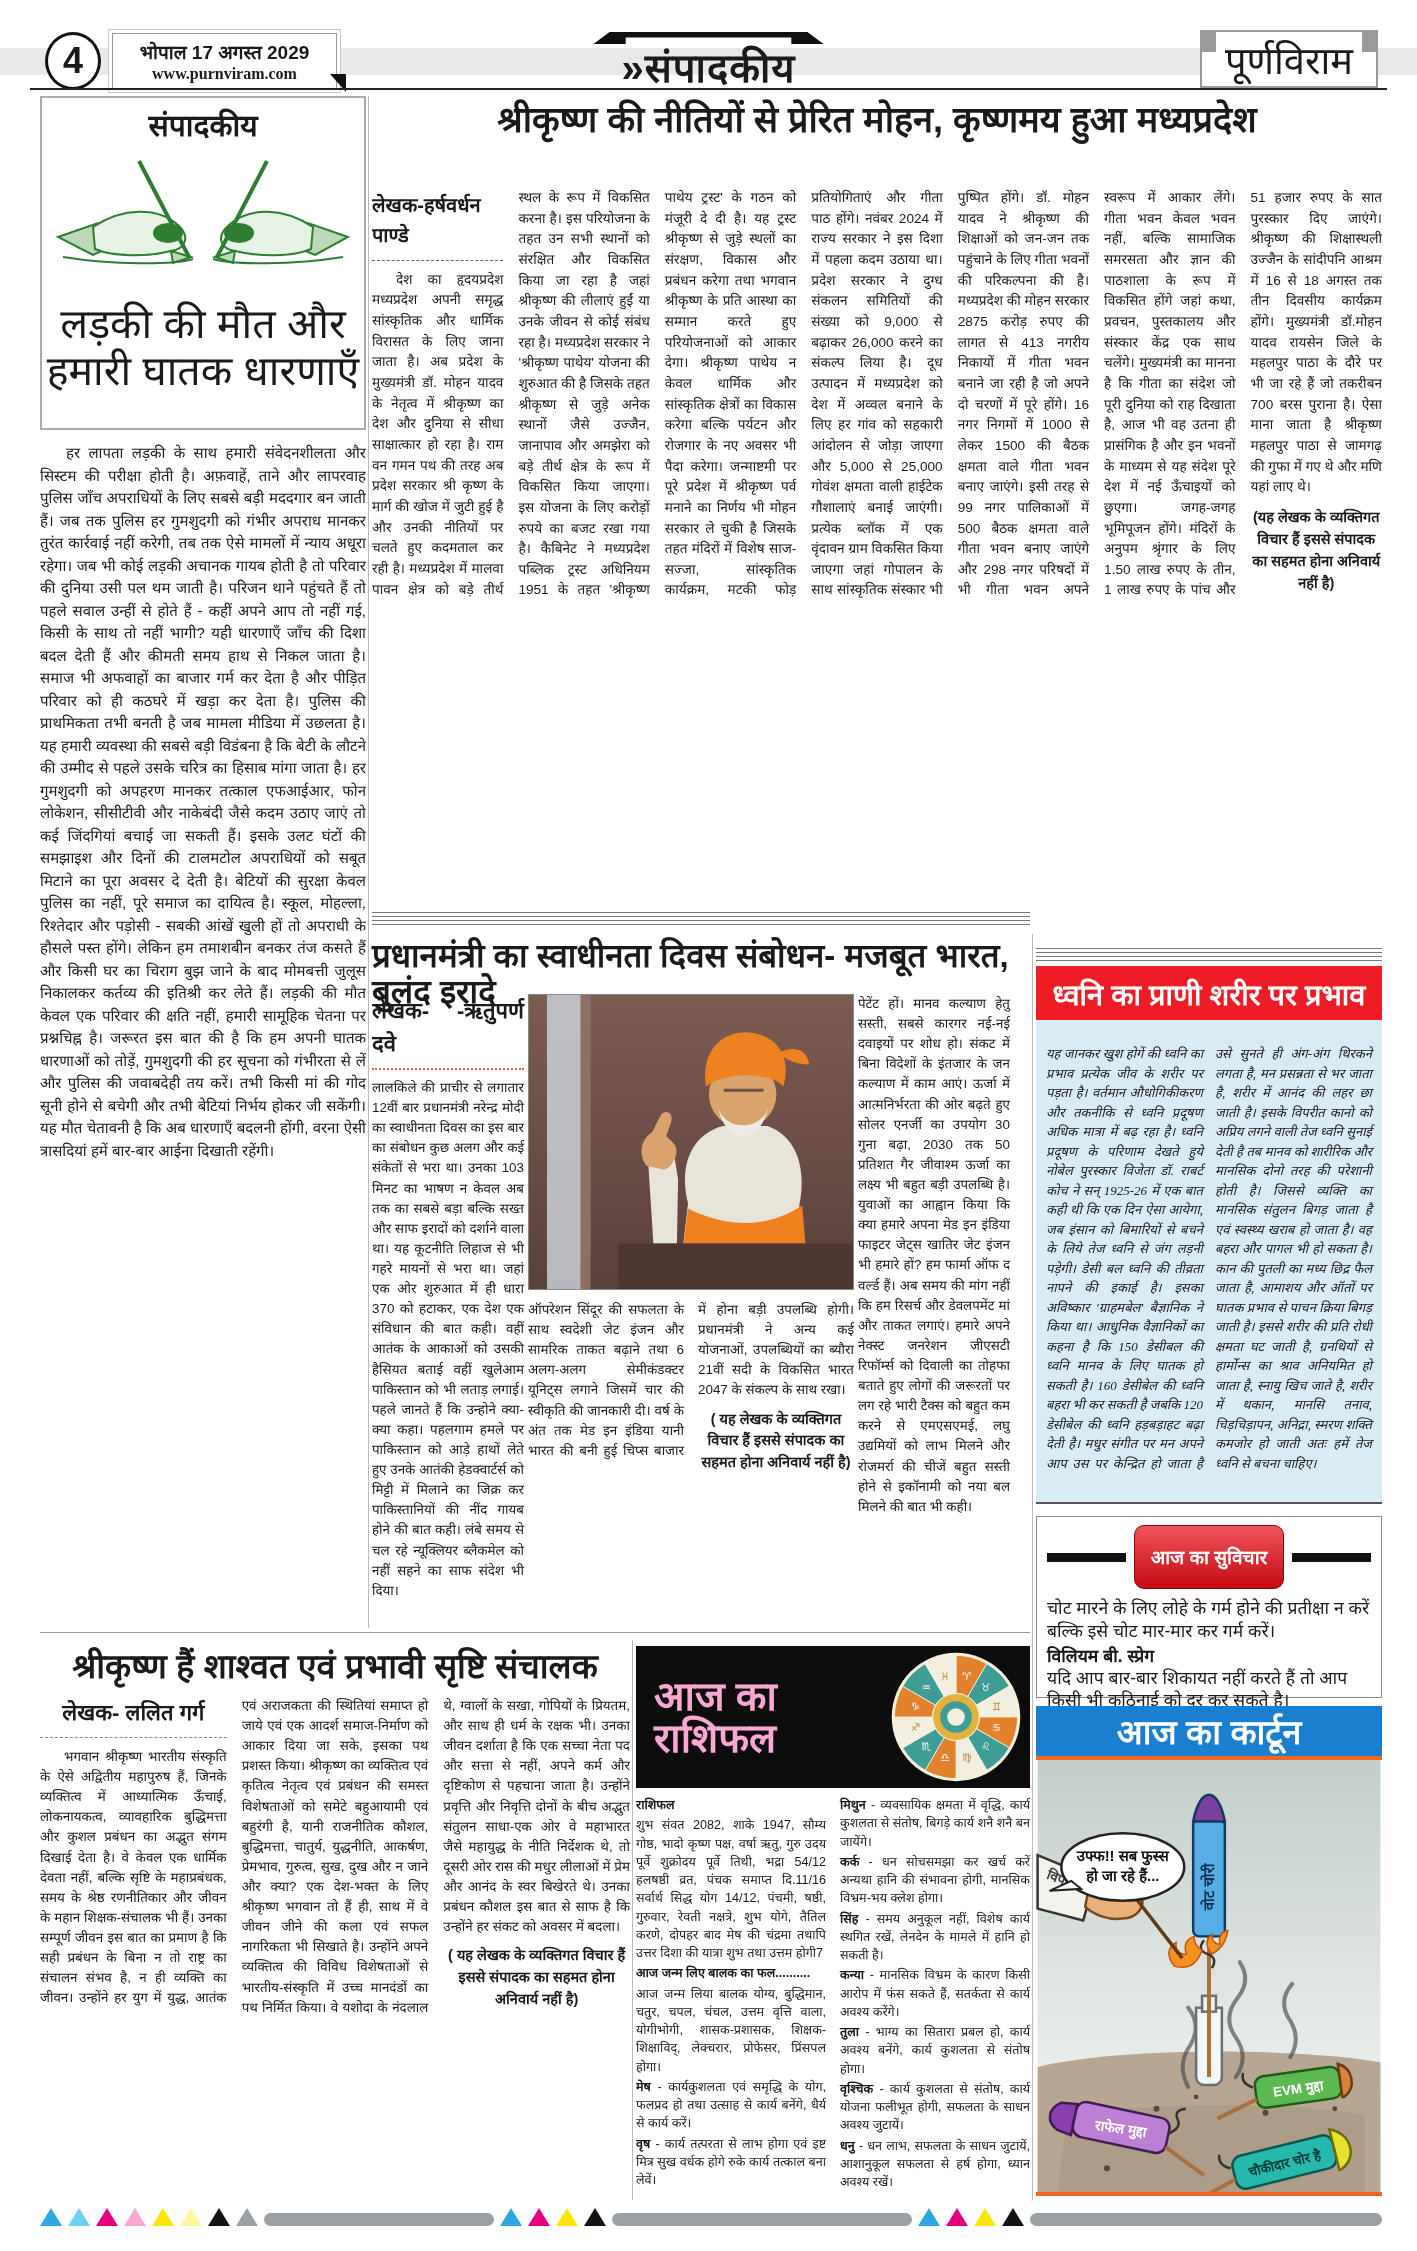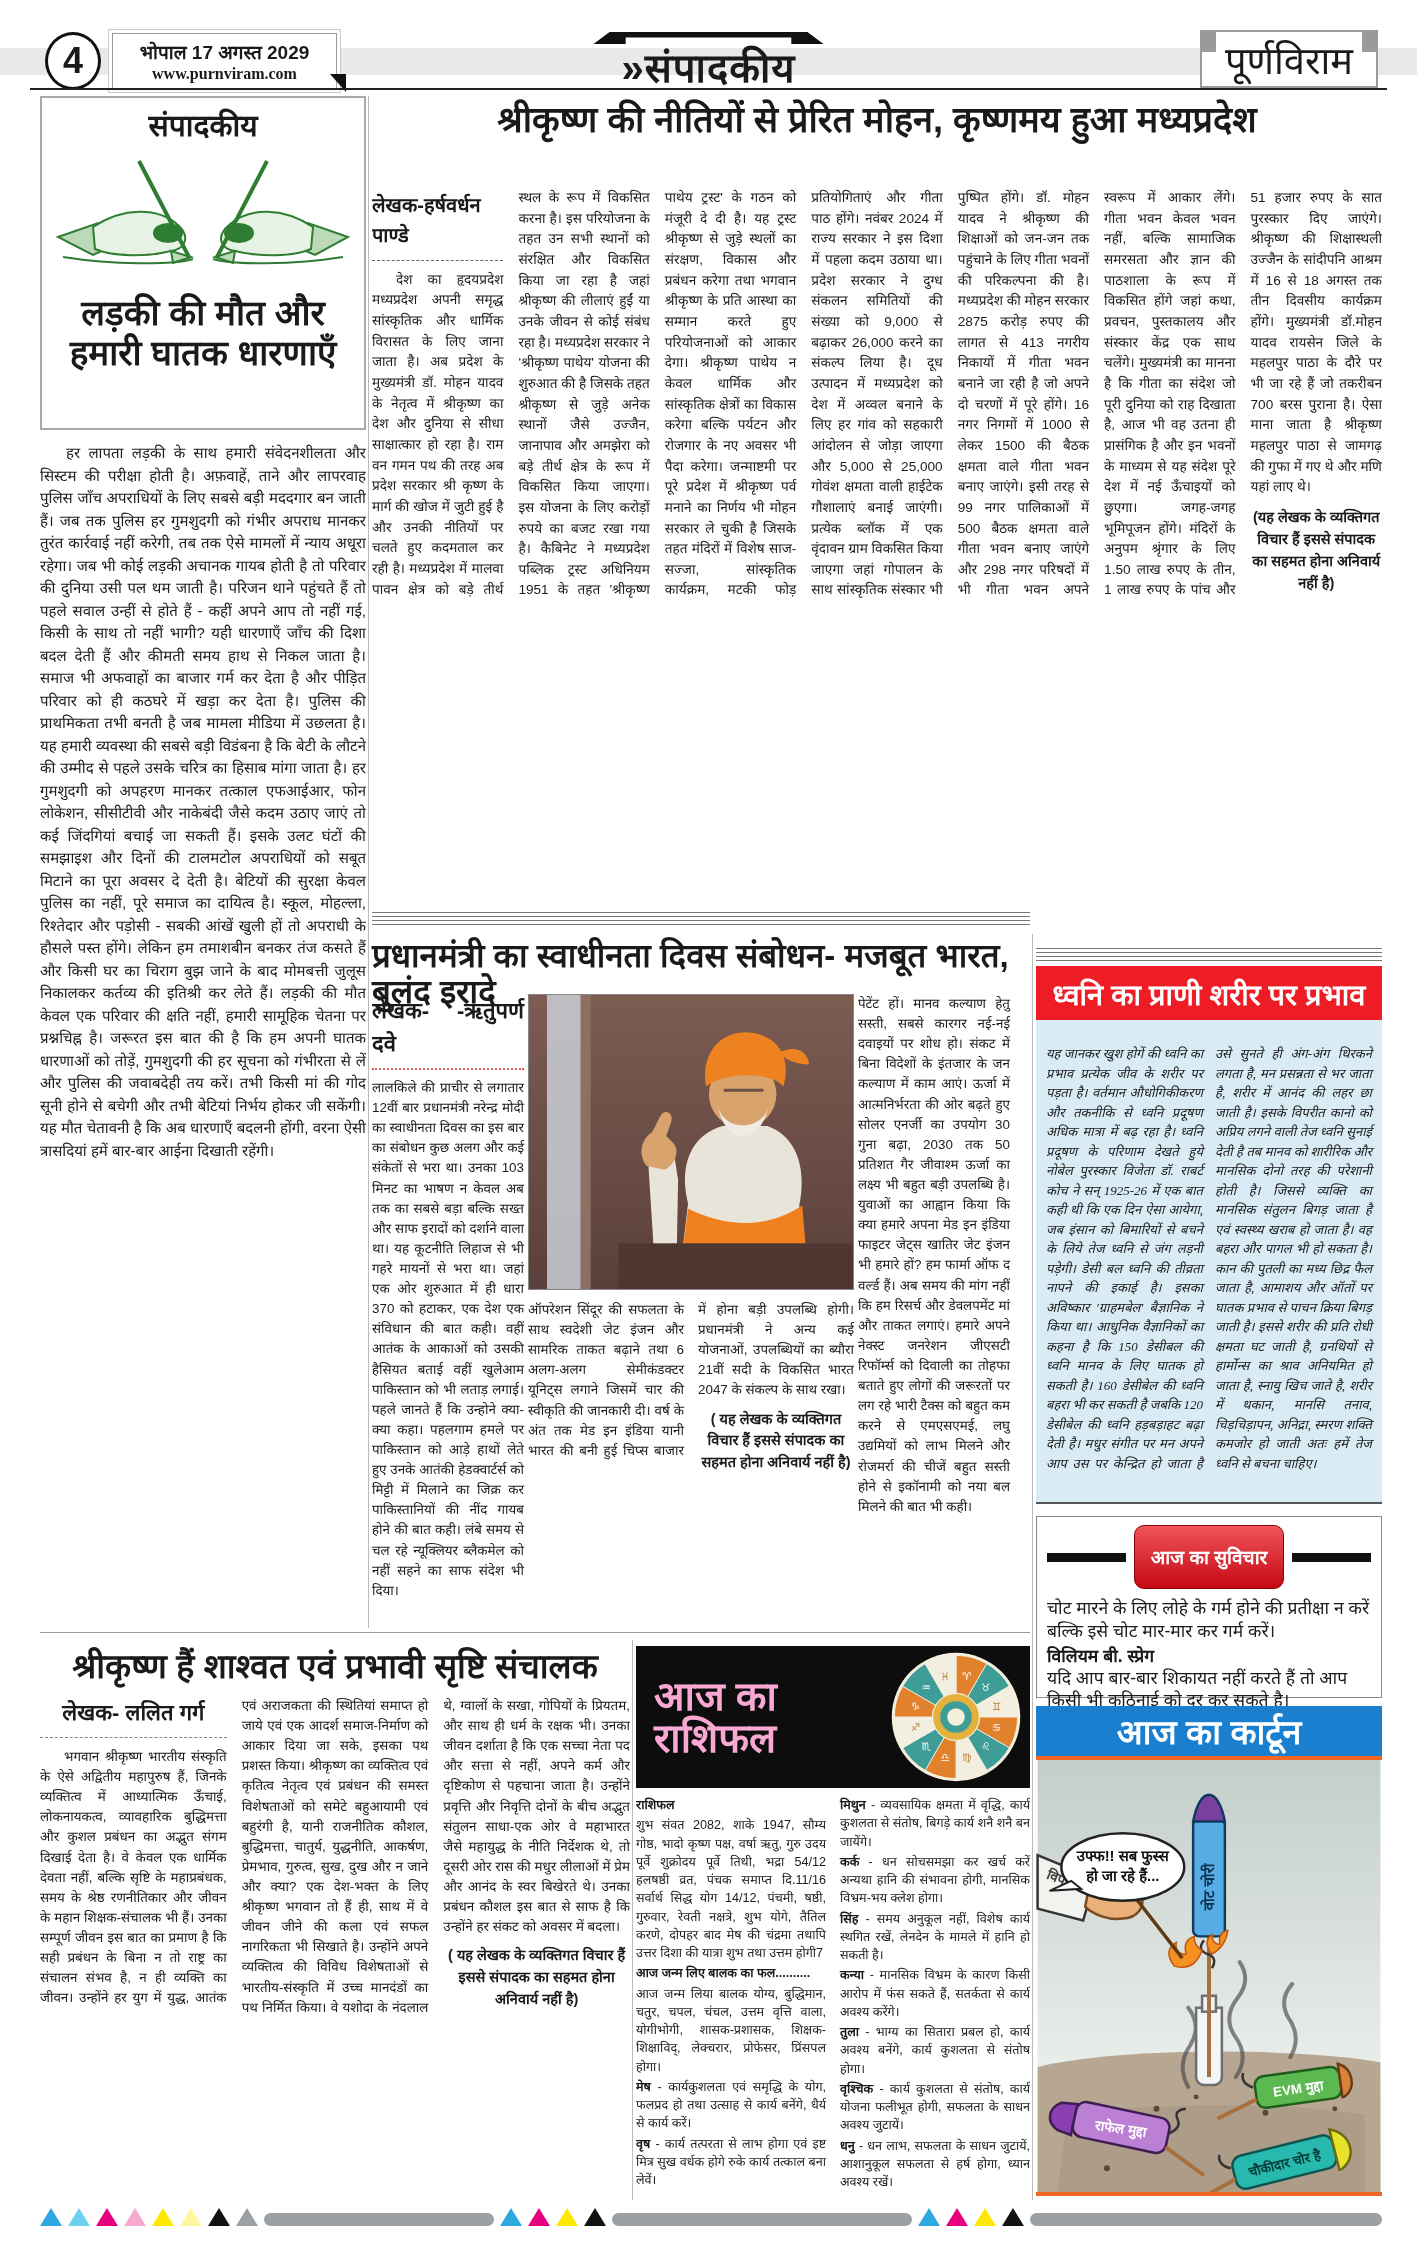--- a/index.html
+++ b/index.html
@@ -24,21 +24,21 @@
     display:flex;align-items:center;justify-content:center;font-size:38px;font-weight:normal}
   .mh-corner{width:16px;height:22px;background:#9a9a9a;top:30px}
   .hdr-rule{left:30px;top:88px;width:1357px;height:2px;background:#222}
   
   .vline{background:#bbb;width:1px}
   .hline{background:#999;height:1px}
   .multiline{background:repeating-linear-gradient(#777 0 1.5px,#fff 1.5px 4px);height:15px}
   
   .edi-box{left:40px;top:96px;width:326px;height:334px;border:2px solid #aaa;background:#fff;text-align:center;padding-top:6px}
   .edi-title{font-size:30px;font-weight:bold}
-  .edi-head{font-size:35px;font-weight:bold;line-height:1.15;margin-top:6px}
+  .edi-head{font-size:41px;font-weight:normal;line-height:1.15;margin-top:14px}
   .edi-body{left:40px;top:442px;width:326px;height:1184px;overflow:hidden;text-align:justify;
     font-size:15px;line-height:1.5;text-indent:26px}
   
   .lead-head{left:372px;top:100px;width:1010px;text-align:center;font-size:36px;font-weight:bold;line-height:1.1}
   .lead-cols{left:372px;top:188px;width:1010px;height:718px;overflow:hidden;
     column-count:7;column-gap:15px;text-align:justify;font-size:13.6px;line-height:1.52}
   .byline1{font-size:20px;font-weight:bold;text-align:left;border-bottom:1px dashed #666;
     padding:2px 0 9px;margin-bottom:9px;break-inside:avoid}
   .lead-cols .txt{text-indent:24px}
   .disclaimer{font-weight:bold;text-align:center;font-size:14.5px;margin-top:8px}

